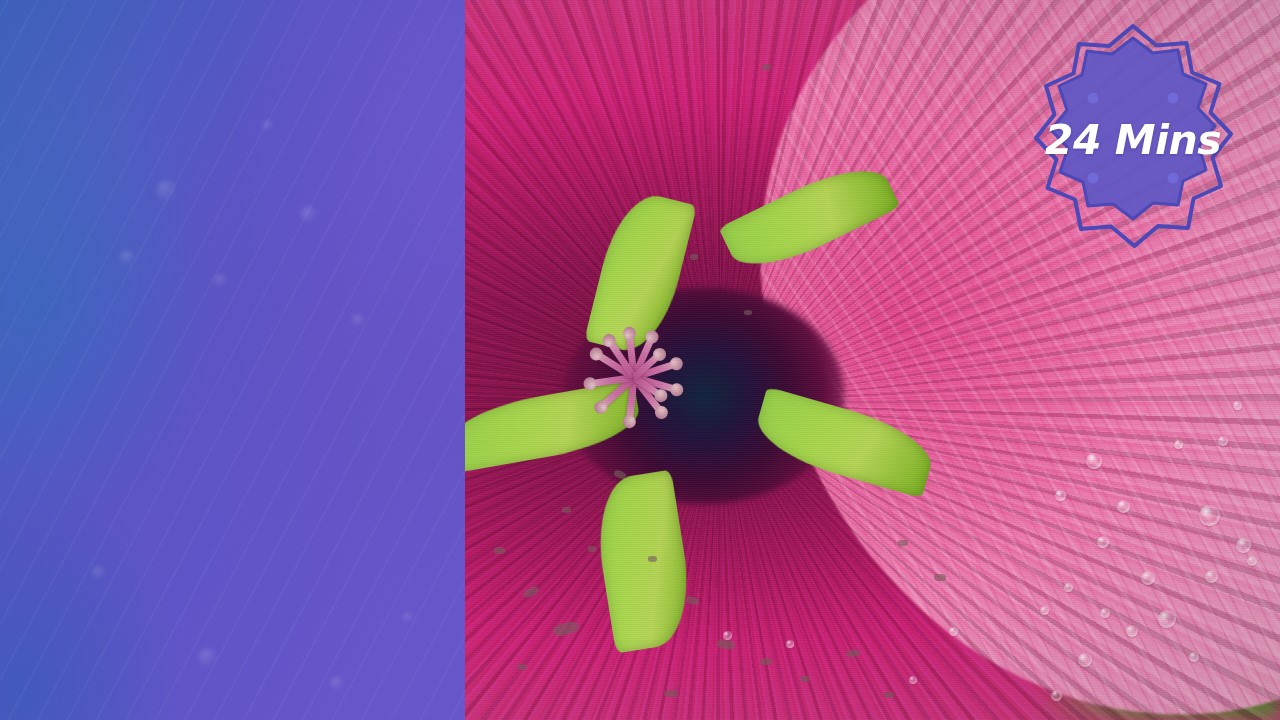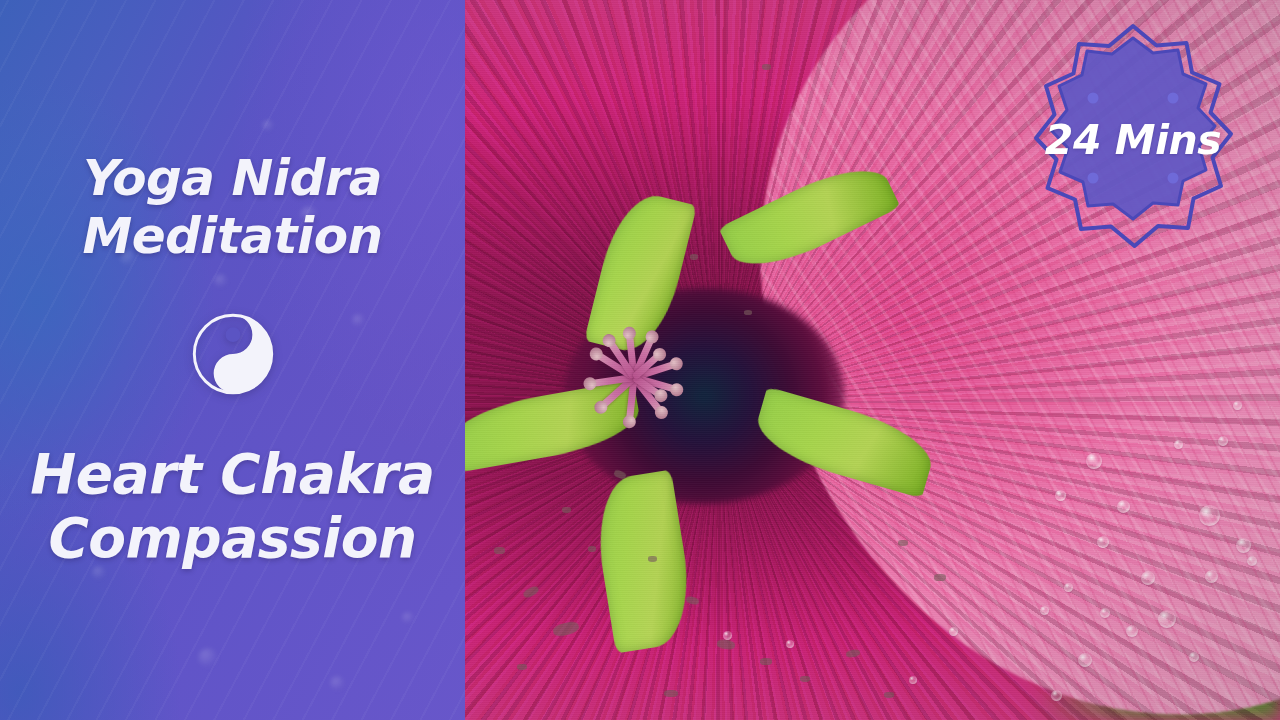--- a/index.html
+++ b/index.html
@@ -436,47 +436,20 @@
       <div class="softdrop" style="left:300px; top:206px; width:18px; height:18px;"></div>
       <div class="softdrop" style="left:352px; top:314px; width:13px; height:13px;"></div>
       <div class="softdrop" style="left:262px; top:120px; width:12px; height:12px;"></div>
       <div class="softdrop" style="left:198px; top:648px; width:20px; height:20px;"></div>
       <div class="softdrop" style="left:330px; top:676px; width:15px; height:15px;"></div>
       <div class="softdrop" style="left:402px; top:612px; width:12px; height:12px;"></div>
       <div class="softdrop" style="left:92px;  top:566px; width:14px; height:14px;"></div>
     </div>
   </div>
 
-  <div class="copy">
-
-    <h1 class="headline headline-top">
-      <span class="ln">Yoga Nidra</span>
-      <span class="ln">Meditation</span>
-    </h1>
-
-    <svg class="yinyang" viewBox="0 0 100 100" aria-hidden="true">
-
-      <circle cx="50" cy="50" r="45" fill="none" stroke="#f3f3fb" stroke-width="3.4"></circle>
-
-      <path d="M50 5
-               A45 45 0 0 1 50 95
-               A22.5 22.5 0 0 1 50 50
-               A22.5 22.5 0 0 0 50 5 Z" fill="#f3f3fb"></path>
-
-      <circle cx="50" cy="27.5" r="8.6" fill="none" stroke="#f3f3fb" stroke-width="0"></circle>
-      <circle cx="50" cy="27.5" r="8.6" fill="#5b54c3"></circle>
-
-      <circle cx="50" cy="72.5" r="8.6" fill="#f3f3fb"></circle>
-    </svg>
-
-    <h2 class="headline headline-bottom">
-      <span class="ln">Heart Chakra</span>
-      <span class="ln">Compassion</span>
-    </h2>
-  </div>
 
   <div class="badge">
     <svg viewBox="0 0 240 240" aria-hidden="true">
       <defs>
 
         <g id="starpath"></g>
       </defs>
 
       <polygon points="120,6 143.5,25.5 173.5,23 179,52.5 206.5,64 197.5,92.5 218,114 199.5,137.5 208,166 180.5,178.5 175,208 145,206 121.5,226 98,206.5 68,209 62,179.5 34.5,168 43.5,139.5 23,118 41.5,94.5 33,66 60.5,53.5 66,24 96,26" fill="none" stroke="#4b48b8" stroke-width="4" stroke-linejoin="round"></polygon>
 

